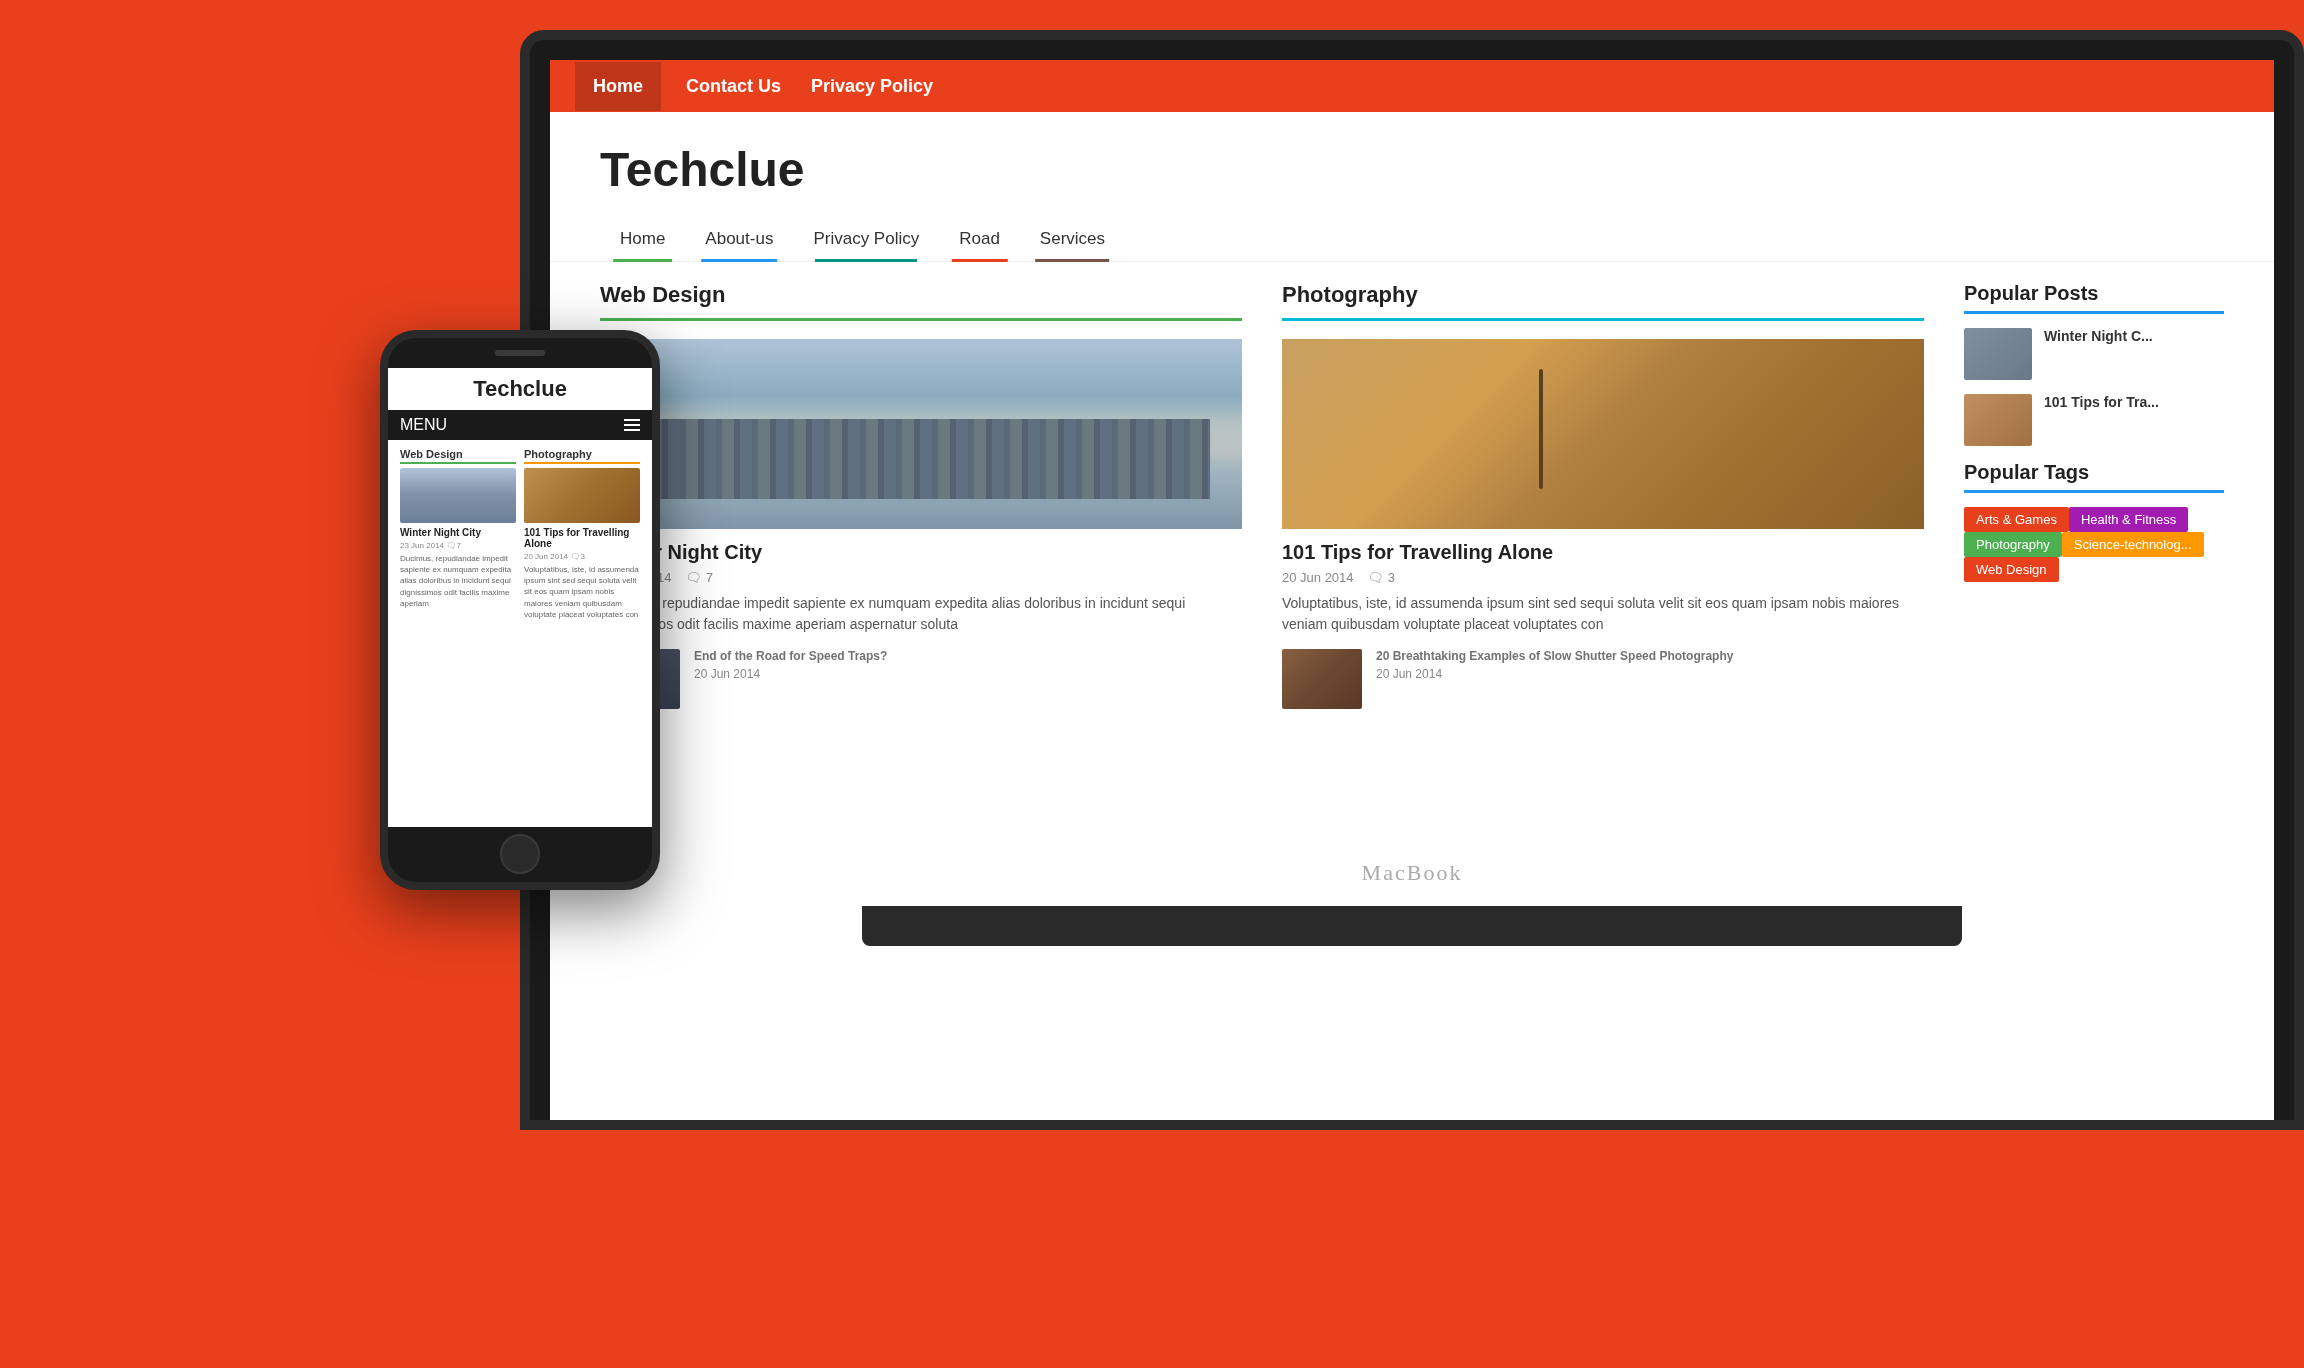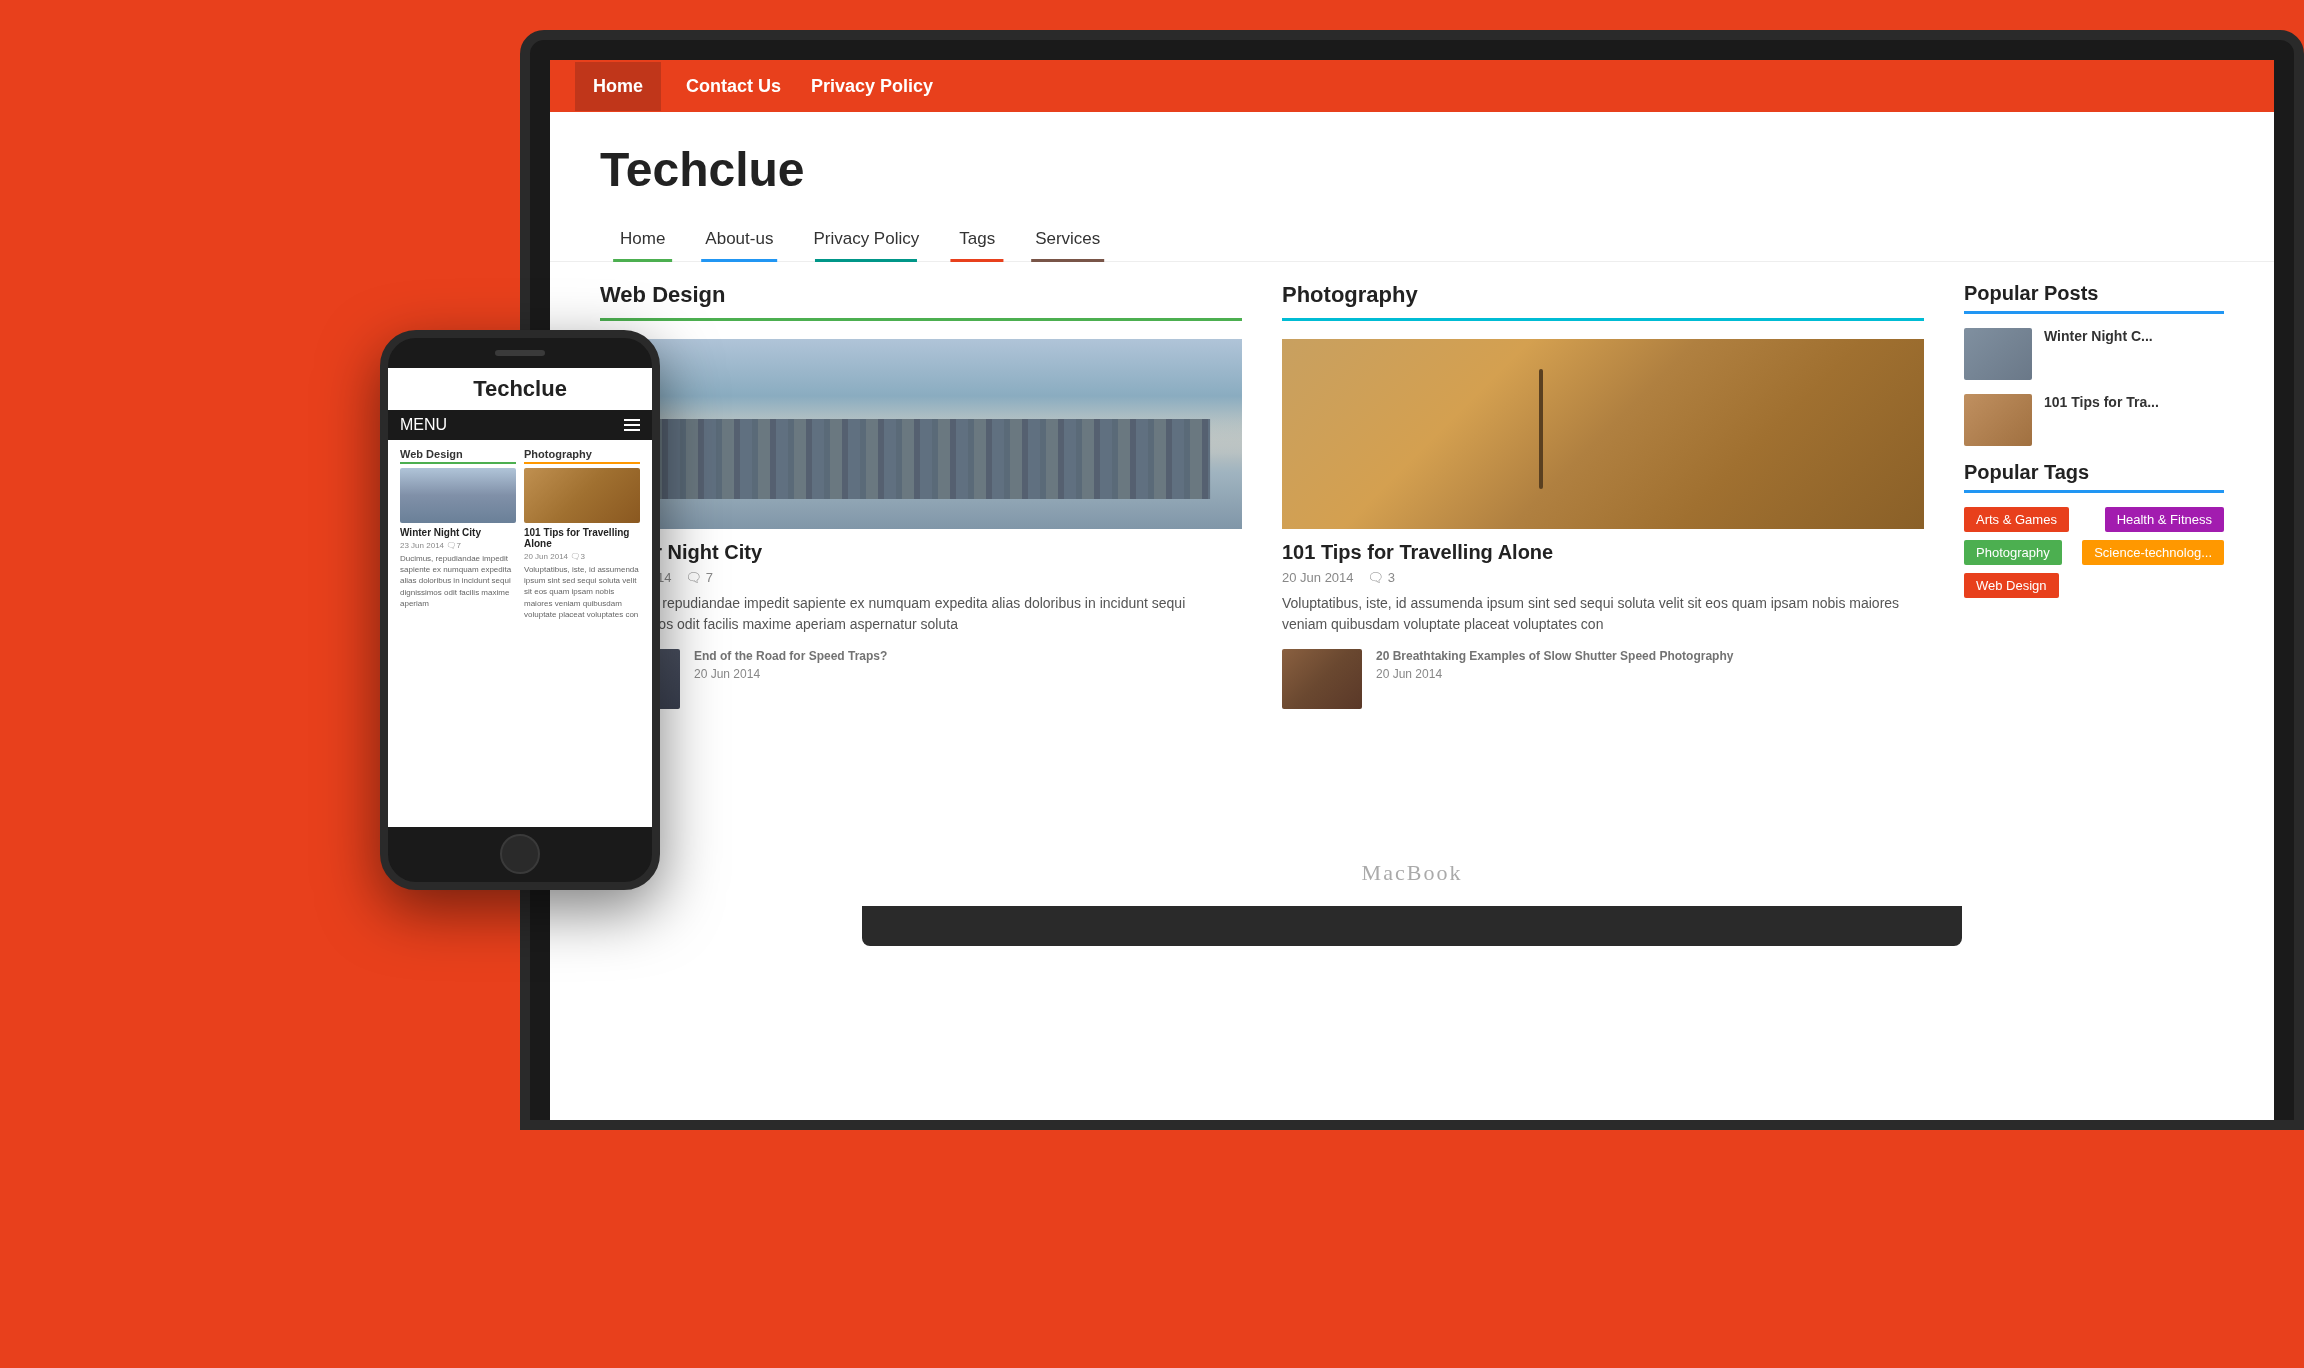--- a/index.html
+++ b/index.html
@@ -285,22 +285,20 @@
       margin-bottom: 6px;
     }
     .tags-underline {
       height: 3px;
       background: #2196f3;
       margin-bottom: 14px;
     }
     .tags-container {
       display: flex;
       flex-wrap: wrap;
-      gap: 8px;
-      justify-content: space-between;
     }
     .tag {
       padding: 5px 12px;
       font-size: 13px;
       color: #fff;
       border-radius: 2px;
       cursor: pointer;
     }
     .tag-red { background: #e8401c; }
     .tag-blue { background: #a21caf; }
@@ -442,21 +440,21 @@
       </div>
 
       <div class="site-header">
         <h1>Techclue</h1>
       </div>
 
       <div class="site-nav-main">
         <div class="nav-item green">Home</div>
         <div class="nav-item blue">About-us</div>
         <div class="nav-item teal">Privacy Policy</div>
-        <div class="nav-item red">Tags</div>
+        <div class="nav-item red">Road</div>
         <div class="nav-item brown">Services</div>
       </div>
 
       <div class="site-content">
 
         <div class="content-col">
           <div class="section-title">Web Design</div>
           <div class="section-underline-green"></div>
 
           <div class="article-image winter-img">

